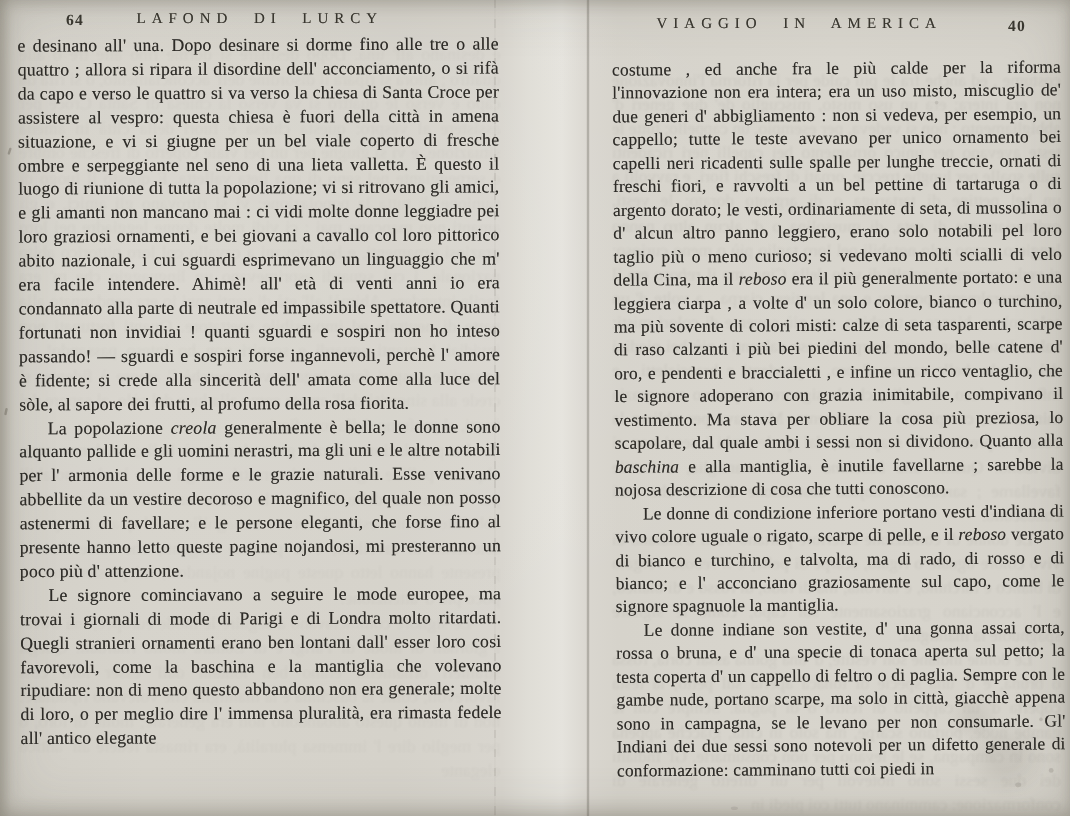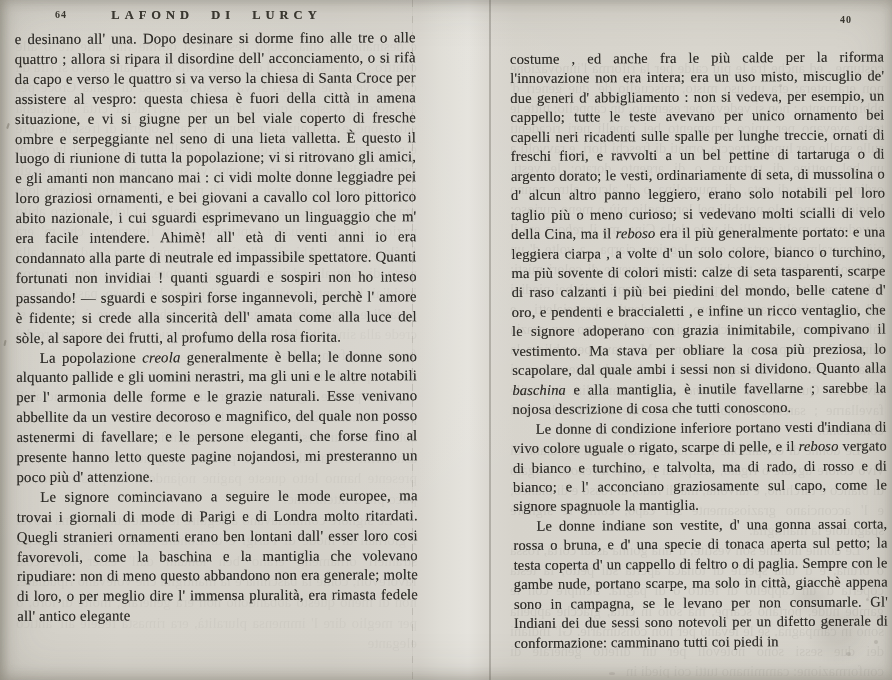--- a/index.html
+++ b/index.html
@@ -34,28 +34,28 @@
   }
   .crease-right {
     position: absolute; top: 0; bottom: 0; left: 489px; width: 2px;
     background: rgba(84,79,70,0.30); filter: blur(0.6px);
   }
   .page { position: absolute; top: 0; height: 680px; }
   .page-left  { left: 0;     width: 440px; }
   .page-right { left: 496px; width: 396px; }
 
   .pagenum {
-    position: absolute; font-size: 10px; font-weight: bold;
+    position: absolute; font-size: 13px; font-weight: bold;
     letter-spacing: 1px; color: var(--header-ink, #38362f);
   }
   .page-left  .pagenum { left: 55px;  top: 9px; }
   .page-right .pagenum { left: 344px; top: 14px; }
 
   .runhead {
-    position: absolute; text-align: center; font-weight: bold;
+    position: absolute; text-align: center; font-weight: normal;
     font-size: 12.5px; letter-spacing: 5px; word-spacing: 9px;
     color: var(--header-ink, #38362f);
     text-shadow: 0 0 0.5px rgba(56,54,47,0.55);
   }
   .page-left  .runhead { left: 16px; width: 401px; top: 8px; }
   .page-right .runhead { left: 4px;  width: 332px; top: 12px; }
 
   .textblock {
     position: absolute; overflow: hidden;
     color: var(--ink, #2e2c28);
@@ -121,20 +121,21 @@
         <p class="para"><span>e desinano all' una. Dopo desinare si dorme fino alle tre o alle quattro&nbsp;; allora si ripara il disordine dell' acconciamento, o si rifà da capo e verso le quattro si va verso la chiesa di Santa Croce per assistere al vespro: questa chiesa è fuori della città in amena situazione, e vi si giugne per un bel viale coperto di fresche ombre e serpeggiante nel seno di una lieta valletta. È questo il luogo di riunione di tutta la popolazione; vi si ritrovano gli amici, e gli amanti non mancano mai&nbsp;: ci vidi molte donne leggiadre pei loro graziosi ornamenti, e bei giovani a cavallo col loro pittorico abito nazionale, i cui sguardi esprimevano un linguaggio che m' era facile intendere. Ahimè! all' età di venti anni io era condannato alla parte di neutrale ed impassibile spettatore. Quanti fortunati non invidiai&nbsp;! quanti sguardi e sospiri non ho inteso passando!&nbsp;— sguardi e sospiri forse ingannevoli, perchè l' amore è fidente; si crede alla sincerità dell' amata come alla luce del sòle, al sapore dei frutti, al profumo della rosa fiorita.</span></p>
         <p class="para indent"><span>La popolazione </span><i>creola</i><span> generalmente è bella; le donne sono alquanto pallide e gli uomini nerastri, ma gli uni e le altre notabili per l' armonia delle forme e le grazie naturali. Esse venivano abbellite da un vestire decoroso e magnifico, del quale non posso astenermi di favellare; e le persone eleganti, che forse fino al presente hanno letto queste pagine nojandosi, mi presteranno un poco più d' attenzione.</span></p>
         <p class="para indent"><span>Le signore cominciavano a seguire le mode europee, ma trovai i giornali di mode di Parigi e di Londra molto ritardati. Quegli stranieri ornamenti erano ben lontani dall' esser loro cosi favorevoli, come la baschina e la mantiglia che volevano ripudiare: non di meno questo abbandono non era generale; molte di loro, o per meglio dire l' immensa pluralità, era rimasta fedele all' antico elegante</span></p>
       </div>
   </div>
 
   <div class="crease-left"></div>
   <div class="crease-right"></div>
 
   <div class="page page-right">
+    <div class="runhead">VIAGGIO IN AMERICA</div>
     <div class="pagenum">40</div>
     <div class="ghost">
         <p class="para"><span>costume&nbsp;, ed anche fra le più calde per la riforma l'innovazione non era intera; era un uso misto, miscuglio de' due generi d' abbigliamento&nbsp;: non si vedeva, per esempio, un cappello; tutte le teste avevano per unico ornamento bei capelli neri ricadenti sulle spalle per lunghe treccie, ornati di freschi fiori, e ravvolti a un bel pettine di tartaruga o di argento dorato; le vesti, ordinariamente di seta, di mussolina o d' alcun altro panno leggiero, erano solo notabili pel loro taglio più o meno curioso; si vedevano molti scialli di velo della Cina, ma il </span><i>reboso</i><span> era il più generalmente portato: e una leggiera ciarpa&nbsp;, a volte d' un solo colore, bianco o turchino, ma più sovente di colori misti: calze di seta tasparenti, scarpe di raso calzanti i più bei piedini del mondo, belle catene d' oro, e pendenti e braccialetti&nbsp;, e infine un ricco ventaglio, che le signore adoperano con grazia inimitabile, compivano il vestimento. Ma stava per obliare la cosa più preziosa, lo scapolare, dal quale ambi i sessi non si dividono. Quanto alla </span><i>baschina</i><span> e alla mantiglia, è inutile favellarne&nbsp;; sarebbe la nojosa descrizione di cosa che tutti conoscono.</span></p>
         <p class="para indent"><span>Le donne di condizione inferiore portano vesti d'indiana di vivo colore uguale o rigato, scarpe di pelle, e il </span><i>reboso</i><span> vergato di bianco e turchino, e talvolta, ma di rado, di rosso e di bianco; e l' acconciano graziosamente sul capo, come le signore spagnuole la mantiglia.</span></p>
         <p class="para indent"><span>Le donne indiane son vestite, d' una gonna assai corta, rossa o bruna, e d' una specie di tonaca aperta sul petto; la testa coperta d' un cappello di feltro o di paglia. Sempre con le gambe nude, portano scarpe, ma solo in città, giacchè appena sono in campagna, se le levano per non consumarle. Gl' Indiani dei due sessi sono notevoli per un difetto generale di conformazione: camminano tutti coi piedi in</span></p>
       </div>
     <div class="textblock" id="right-text">
         <p class="para"><span>costume&nbsp;, ed anche fra le più calde per la riforma l'innovazione non era intera; era un uso misto, miscuglio de' due generi d' abbigliamento&nbsp;: non si vedeva, per esempio, un cappello; tutte le teste avevano per unico ornamento bei capelli neri ricadenti sulle spalle per lunghe treccie, ornati di freschi fiori, e ravvolti a un bel pettine di tartaruga o di argento dorato; le vesti, ordinariamente di seta, di mussolina o d' alcun altro panno leggiero, erano solo notabili pel loro taglio più o meno curioso; si vedevano molti scialli di velo della Cina, ma il </span><i>reboso</i><span> era il più generalmente portato: e una leggiera ciarpa&nbsp;, a volte d' un solo colore, bianco o turchino, ma più sovente di colori misti: calze di seta tasparenti, scarpe di raso calzanti i più bei piedini del mondo, belle catene d' oro, e pendenti e braccialetti&nbsp;, e infine un ricco ventaglio, che le signore adoperano con grazia inimitabile, compivano il vestimento. Ma stava per obliare la cosa più preziosa, lo scapolare, dal quale ambi i sessi non si dividono. Quanto alla </span><i>baschina</i><span> e alla mantiglia, è inutile favellarne&nbsp;; sarebbe la nojosa descrizione di cosa che tutti conoscono.</span></p>
         <p class="para indent"><span>Le donne di condizione inferiore portano vesti d'indiana di vivo colore uguale o rigato, scarpe di pelle, e il </span><i>reboso</i><span> vergato di bianco e turchino, e talvolta, ma di rado, di rosso e di bianco; e l' acconciano graziosamente sul capo, come le signore spagnuole la mantiglia.</span></p>
         <p class="para indent"><span>Le donne indiane son vestite, d' una gonna assai corta, rossa o bruna, e d' una specie di tonaca aperta sul petto; la testa coperta d' un cappello di feltro o di paglia. Sempre con le gambe nude, portano scarpe, ma solo in città, giacchè appena sono in campagna, se le levano per non consumarle. Gl' Indiani dei due sessi sono notevoli per un difetto generale di conformazione: camminano tutti coi piedi in</span></p>

